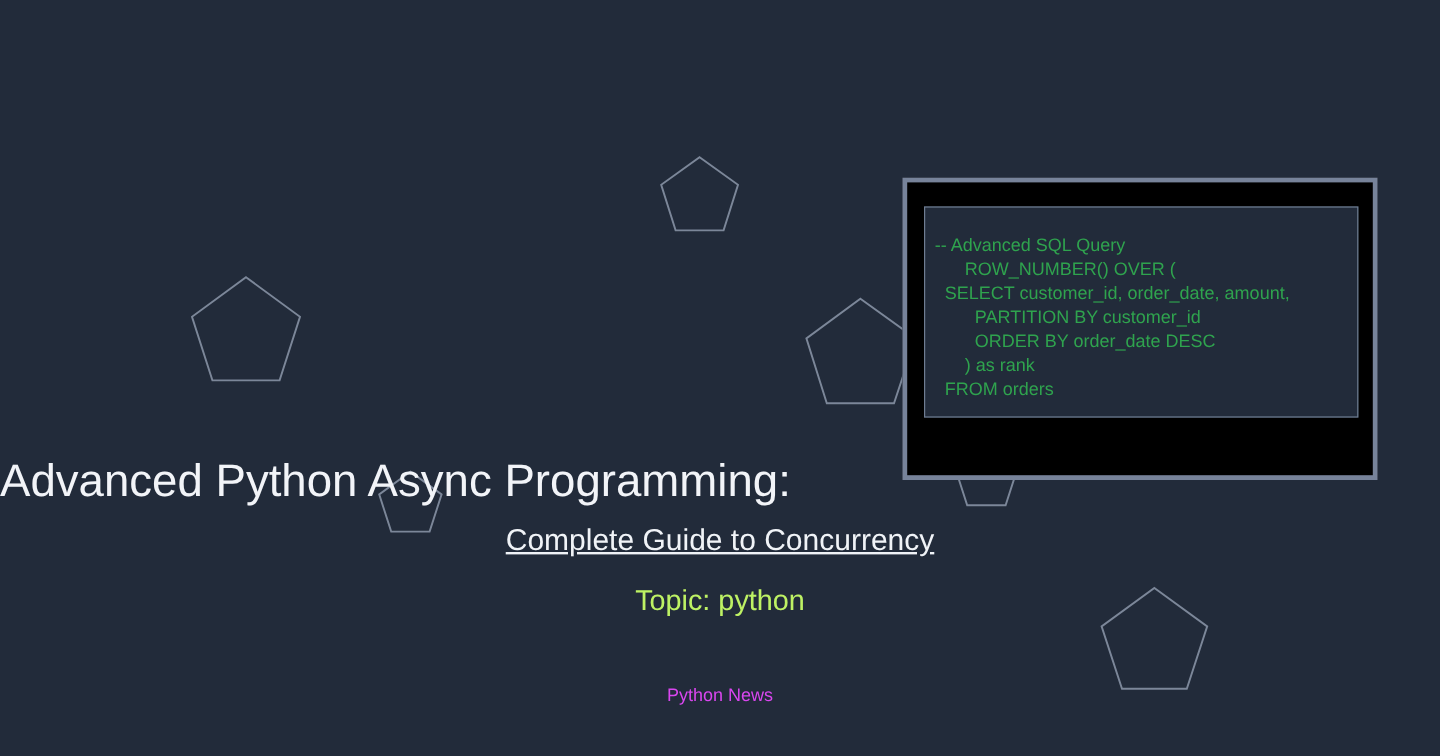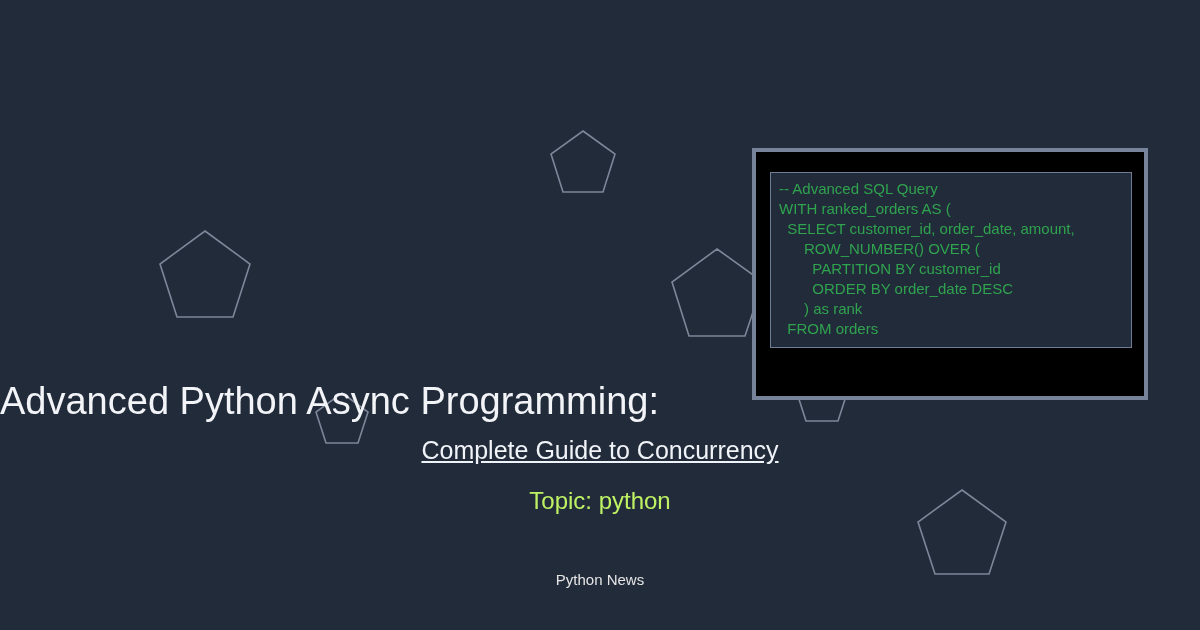--- a/index.html
+++ b/index.html
@@ -52,21 +52,21 @@
   #code-panel {
     position: absolute;
     left: 14px;
     top: 20px;
     width: 362px;
     height: 176px;
     box-sizing: border-box;
     background: #222b3a;
     border: 1px solid #6f7d92;
     overflow: hidden;
-    padding: 6px 0 0 8px;
+    padding: 22px 0 0 8px;
   }
   .code-line {
     display: block;
     color: #2fa34e;
     font-family: "Liberation Sans", sans-serif;
     font-size: 15px;
     line-height: 20px;
     white-space: pre;
   }
 
@@ -115,21 +115,21 @@
     line-height: 30px;
     margin: 0;
     white-space: nowrap;
   }
   #page-footer {
     position: absolute;
     top: 569px;
     left: 0;
     width: 1200px;
     text-align: center;
-    color: #e5e5e5;
+    color: #d946ef;
     font-size: 15px;
     line-height: 22px;
     margin: 0;
     white-space: nowrap;
   }
 </style>
 </head>
 <body>
 
 <div id="card">
@@ -139,23 +139,22 @@
     <polygon points="205,231 250,264 233,317 177,317 160,264"></polygon>
     <polygon points="717,249 763,282 745,336 689,336 672,282"></polygon>
     <polygon points="342,393 368,412 358,443 326,443 316,412"></polygon>
     <polygon points="822,371 848,390 838,421 806,421 796,390"></polygon>
     <polygon points="962,490 1006,522 989,574 935,574 918,522"></polygon>
   </svg>
 
   <div id="code-block">
     <div id="code-panel">
       <code class="code-line">-- Advanced SQL Query</code>
-      <code class="code-line">WITH ranked_orders AS (</code>
+      <code class="code-line">      ROW_NUMBER() OVER (</code>
       <code class="code-line">  SELECT customer_id, order_date, amount,</code>
-      <code class="code-line">      ROW_NUMBER() OVER (</code>
       <code class="code-line">        PARTITION BY customer_id</code>
       <code class="code-line">        ORDER BY order_date DESC</code>
       <code class="code-line">      ) as rank</code>
       <code class="code-line">  FROM orders</code>
     </div>
   </div>
 
   <div id="text-layer">
     <h1 id="page-title">Advanced Python Async Programming:</h1>
     <h2 id="page-subtitle">Complete Guide to Concurrency</h2>

